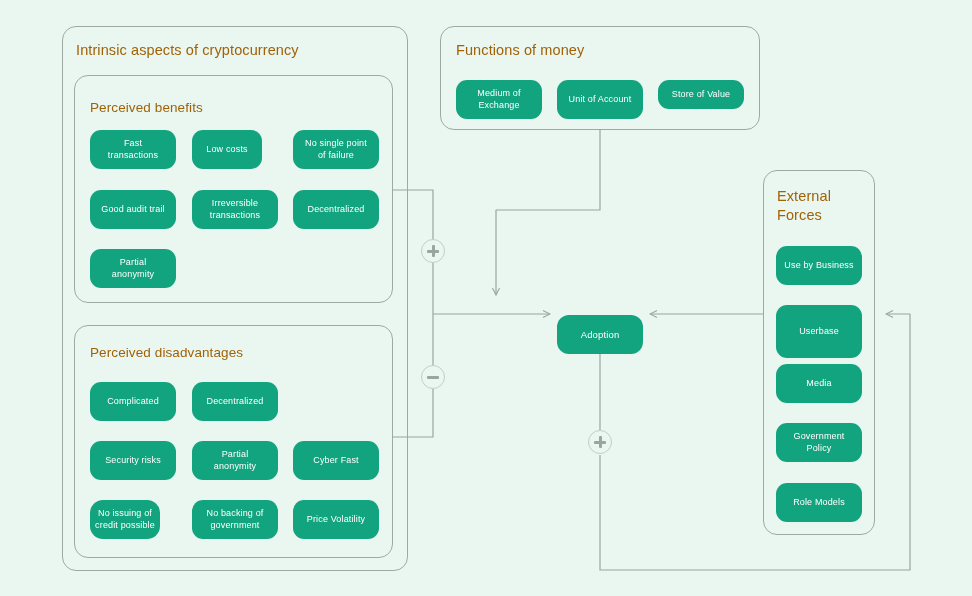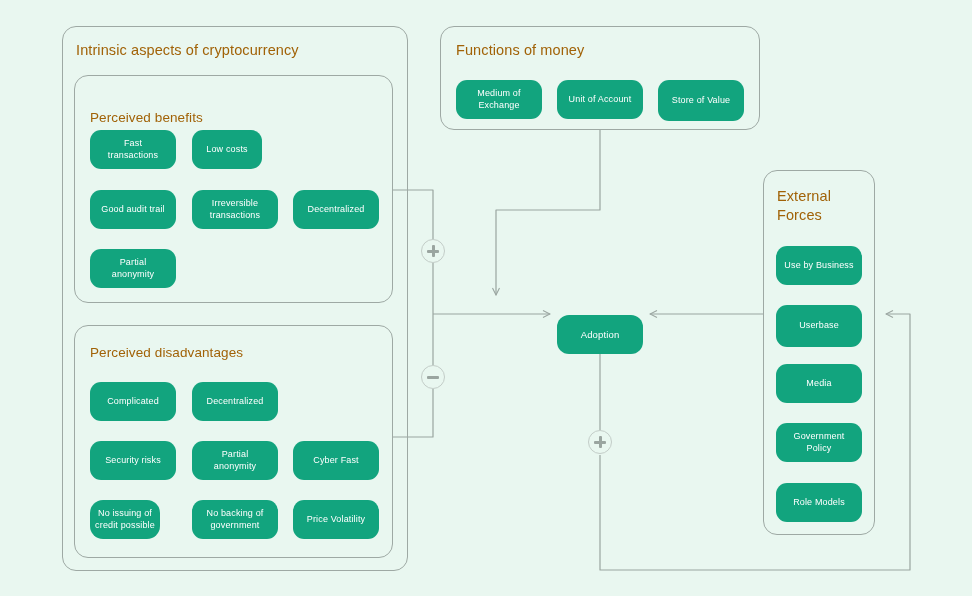--- a/index.html
+++ b/index.html
@@ -138,25 +138,27 @@
       <path d="M600,455 L600,570 L910,570 L910,314 L886,314" marker-end="url(#arrow-left)"></path>
     </g>
   </svg>
 
   <div class="card" style="left:62px; top:26px; width:346px; height:545px;">
   </div>
   <div class="card-title" style="left:76px; top:41px; width:320px;">Intrinsic aspects of cryptocurrency</div>
 
   <div class="card" style="left:74px; top:75px; width:319px; height:228px;">
   </div>
-  <div class="card-title" style="left:90px; top:109px; width:290px; font-size:13.5px;">Perceived benefits</div>
+  <div class="card-title" style="left:90px; top:99px; width:290px; font-size:13.5px;">Perceived benefits</div>
 
   <div class="pill" style="left:90px; top:130px; width:86px; height:39px;">Fast
 transactions</div>
   <div class="pill" style="left:192px; top:130px; width:70px; height:39px;">Low costs</div>
+  <div class="pill" style="left:293px; top:130px; width:86px; height:39px;">No single point
+of failure</div>
 
   <div class="pill" style="left:90px; top:190px; width:86px; height:39px;">Good audit trail</div>
   <div class="pill" style="left:192px; top:190px; width:86px; height:39px;">Irreversible
 transactions</div>
   <div class="pill" style="left:293px; top:190px; width:86px; height:39px;">Decentralized</div>
 
   <div class="pill" style="left:90px; top:249px; width:86px; height:39px;">Partial
 anonymity</div>
 
   <div class="card" style="left:74px; top:325px; width:319px; height:233px;">
@@ -177,29 +179,29 @@
 government</div>
   <div class="pill" style="left:293px; top:500px; width:86px; height:39px;">Price Volatility</div>
 
   <div class="card" style="left:440px; top:26px; width:320px; height:104px;">
   </div>
   <div class="card-title" style="left:456px; top:41px; width:290px;">Functions of money</div>
 
   <div class="pill" style="left:456px; top:80px; width:86px; height:39px;">Medium of
 Exchange</div>
   <div class="pill" style="left:557px; top:80px; width:86px; height:39px;">Unit of Account</div>
-  <div class="pill" style="left:658px; top:80px; width:86px; height:41px;">Store of Value</div>
+  <div class="pill" style="left:658px; top:80px; width:86px; height:29px;">Store of Value</div>
 
   <div class="card" style="left:763px; top:170px; width:112px; height:365px;">
   </div>
   <div class="card-title" style="left:777px; top:187px; width:92px;">External
 Forces</div>
 
   <div class="pill" style="left:776px; top:246px; width:86px; height:39px;">Use by Business</div>
-  <div class="pill" style="left:776px; top:305px; width:86px; height:42px;">Userbase</div>
+  <div class="pill" style="left:776px; top:305px; width:86px; height:53px;">Userbase</div>
   <div class="pill" style="left:776px; top:364px; width:86px; height:39px;">Media</div>
   <div class="pill" style="left:776px; top:423px; width:86px; height:39px;">Government
 Policy</div>
   <div class="pill" style="left:776px; top:483px; width:86px; height:39px;">Role Models</div>
 
   <div class="pill adoption" style="left:557px; top:295px; width:86px; height:39px;">Adoption</div>
 
   <div class="op plus" style="left:421px; top:239px;"></div>
   <div class="op minus" style="left:421px; top:365px;"></div>
   <div class="op plus" style="left:588px; top:430px;"></div>

